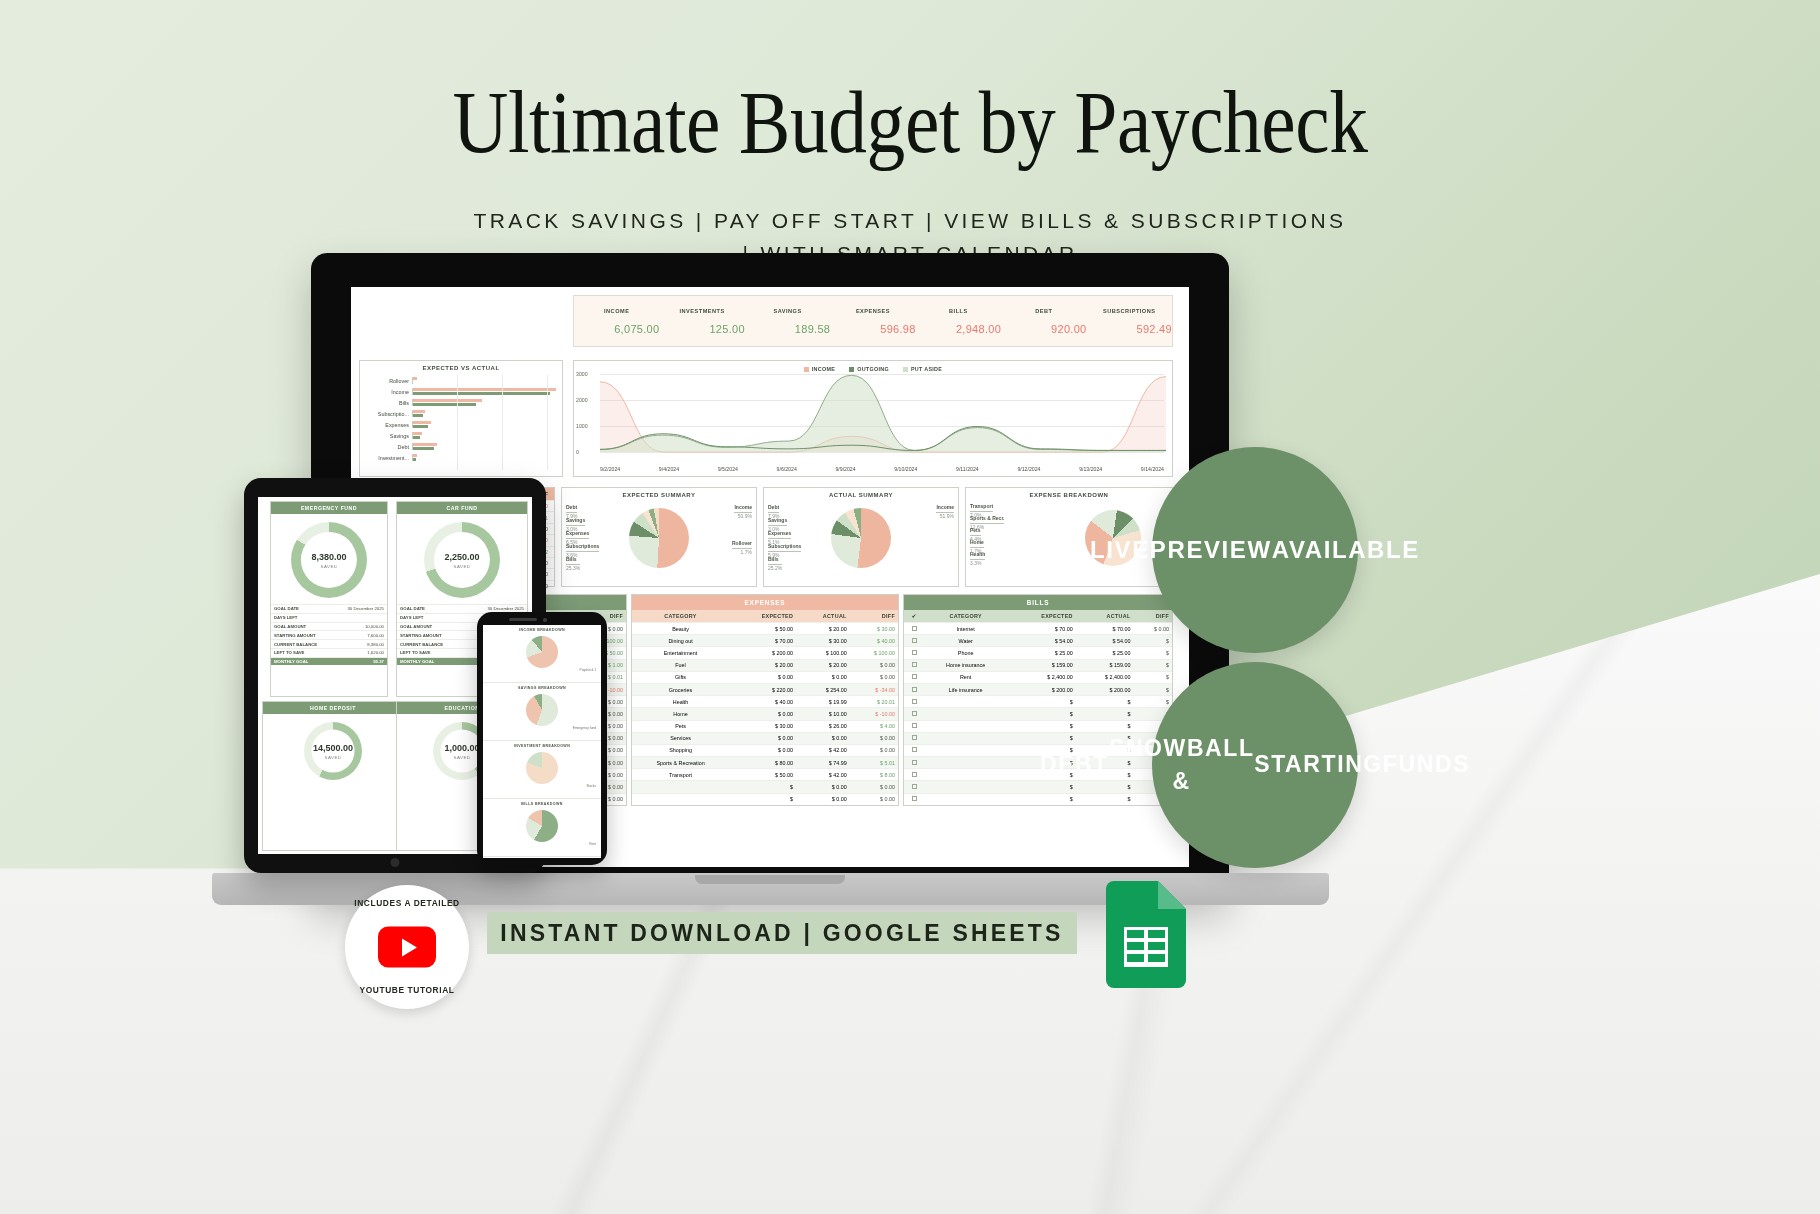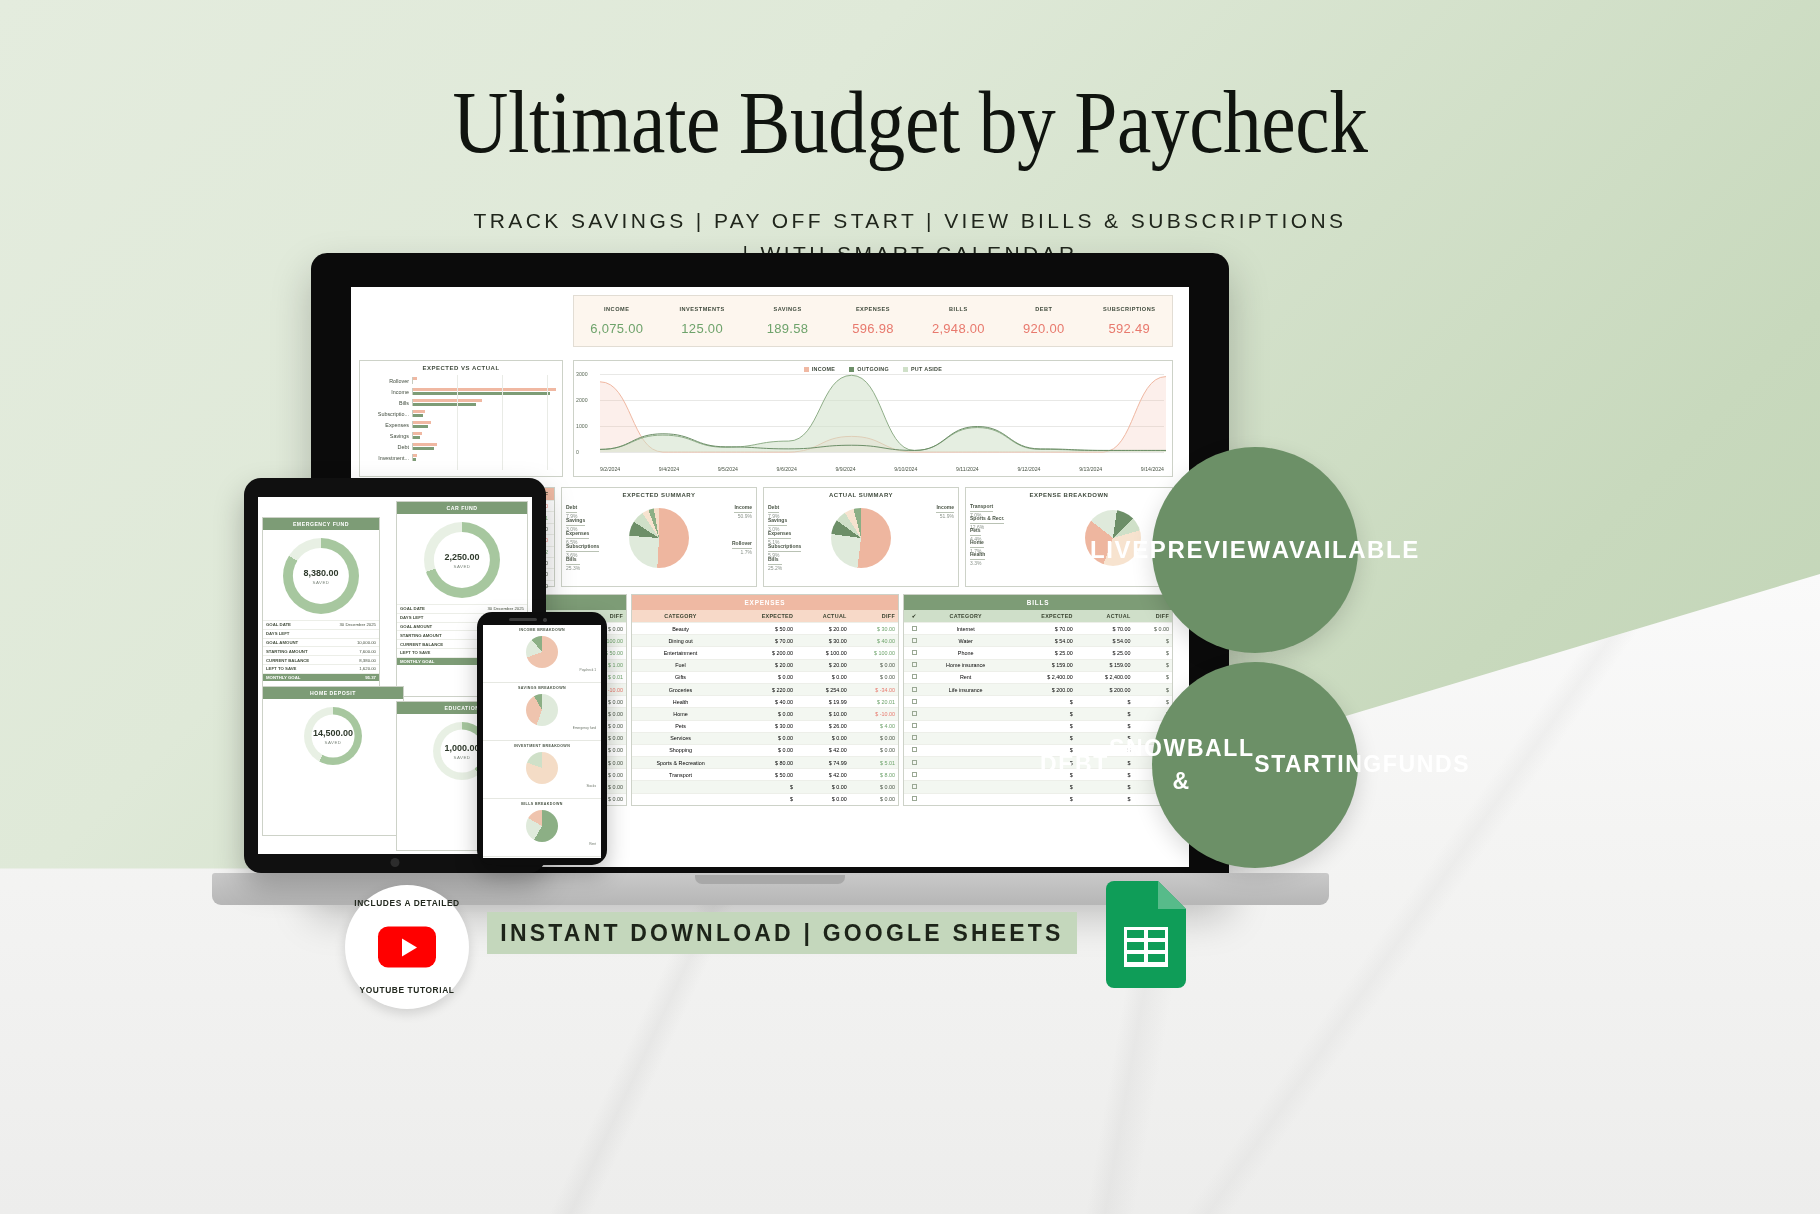--- a/index.html
+++ b/index.html
@@ -86,21 +86,21 @@
     letter-spacing:.5px; display:flex; align-items:center; justify-content:center;
   }
   .budget-val { flex:1; background:#fff; }
 
   #kpi {
     position:absolute; left:222px; top:8px; width:600px; height:52px;
     background:#fdf6ee; border:1px solid #e2ddd4; display:flex; align-items:center;
   }
   .kpi-cell { flex:1; text-align:center; }
   .kpi-lbl { font-size:5.6px; font-weight:700; letter-spacing:.5px; color:#3f4a3c; }
-  .kpi-val { font-size:13px; margin-top:9px; letter-spacing:.3px; }
+  .kpi-val { font-size:11px; margin-top:9px; letter-spacing:.3px;text-align:right; }
   .kpi-val.pos { color:#6ea36b; }
   .kpi-val.neg { color:#e8796d; }
 
   #eva { position:absolute; left:8px; top:73px; width:204px; height:117px; }
   .panel-title { text-align:center; font-size:6px; font-weight:700; letter-spacing:.5px; color:#3f4a3c; padding:4px 0 2px; }
   #eva-chart { position:relative; margin:2px 6px 4px 6px; height:95px; }
   .eva-row { display:flex; align-items:center; height:11px; }
   .eva-lbl { width:46px; text-align:right; font-size:5.4px; padding-right:3px; color:#3f4a3c; white-space:nowrap; overflow:hidden; }
   .eva-bars { flex:1; position:relative; border-left:1px solid #c6ccc0; padding-left:0; }
   .eva-bar { height:2.6px; border-radius:0; }
@@ -739,21 +739,21 @@
           </table>
         </div>
 
     </div>
   </div>
 </div>
 
 <div id="tablet">
   <div id="tablet-body"></div>
   <div id="tablet-screen">
-      <div class="tcard" style="left: 4px; top: 4px; width: 118px; height: 196px; margin-top: 16px;">
+      <div class="tcard" style="left: 12px; top: 4px; width: 118px; height: 196px;">
         <div class="tcard-title">EMERGENCY FUND</div>
         <div class="donut" style="width: 76px; height: 76px; border-radius: 50%; background: conic-gradient(rgb(167, 199, 159) 0deg, rgb(167, 199, 159) 302.4deg, rgb(232, 240, 228) 302.4deg, rgb(232, 240, 228) 360deg);">
           <div style="position: absolute; left: 50%; top: 50%; transform: translate(-50%, -50%); width: 56.24px; height: 56.24px; border-radius: 50%; background: rgb(255, 255, 255);"></div>
           <div class="donut-amt">
             <b>8,380.00</b>
             <span>SAVED</span>
           </div>
         </div>
         <div style="margin-top: 6px;">
           <div class="trow">
@@ -819,21 +819,21 @@
           <div class="trow">
             <b>LEFT TO SAVE</b>
             <span></span>
           </div>
           <div class="trow goal">
             <b>MONTHLY GOAL</b>
             <span></span>
           </div>
         </div>
       </div>
-      <div class="tcard" style="left: 4px; top: 189px; width: 142px; height: 150px;">
+      <div class="tcard" style="left: 4px; top: 204px; width: 142px; height: 150px;">
         <div class="tcard-title">HOME DEPOSIT</div>
         <div class="donut" style="width: 58px; height: 58px; border-radius: 50%; background: conic-gradient(rgb(167, 199, 159) 0deg, rgb(167, 199, 159) 208.8deg, rgb(232, 240, 228) 208.8deg, rgb(232, 240, 228) 360deg);">
           <div style="position: absolute; left: 50%; top: 50%; transform: translate(-50%, -50%); width: 42.92px; height: 42.92px; border-radius: 50%; background: rgb(255, 255, 255);"></div>
           <div class="donut-amt">
             <b>14,500.00</b>
             <span>SAVED</span>
           </div>
         </div>
       </div>
       <div class="tcard" style="left: 138px; top: 204px; width: 132px; height: 150px;">

